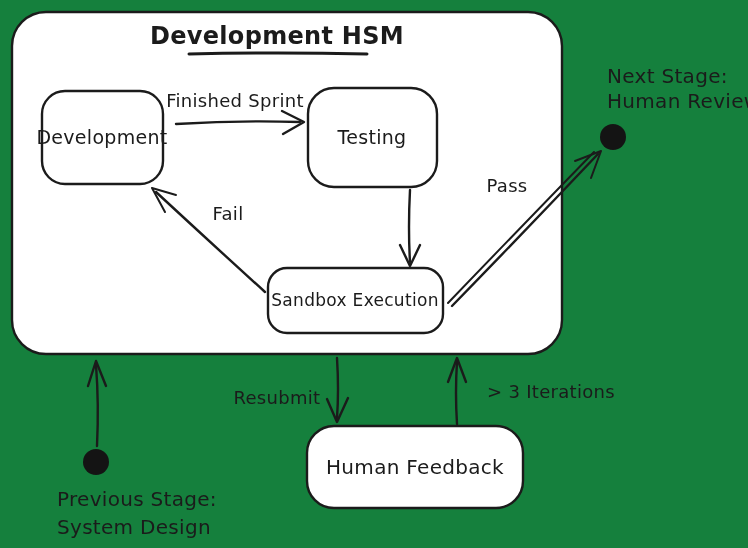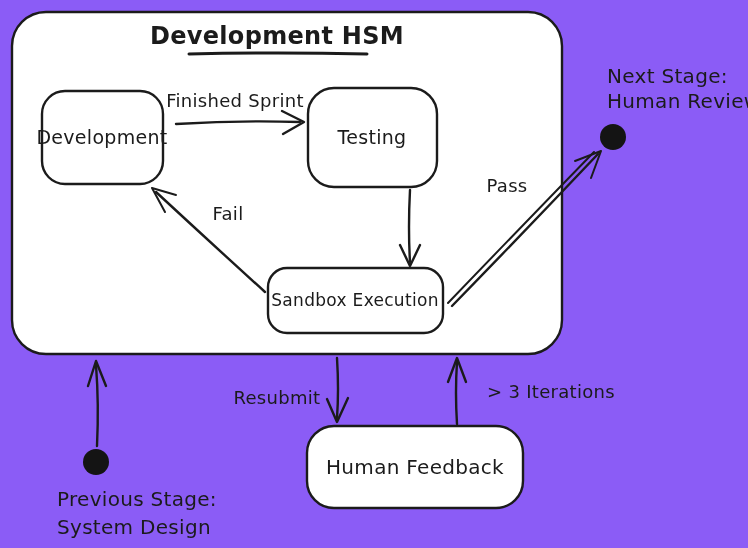--- a/index.html
+++ b/index.html
@@ -4,21 +4,21 @@
 <style>
   html, body {
     margin: 0;
     padding: 0;
     background: #ffffff;
   }
   .canvas {
     position: relative;
     width: 748px;
     height: 548px;
-    background: #8b5cf6;
+    background: #15803d;
     overflow: hidden;
     font-family: "DejaVu Sans", "Liberation Sans", sans-serif;
   }
   svg text {
     font-family: "DejaVu Sans", "Liberation Sans", sans-serif;
     fill: #1b1b1b;
     letter-spacing: 0.3px;
   }
   .shape {
     fill: #ffffff;

